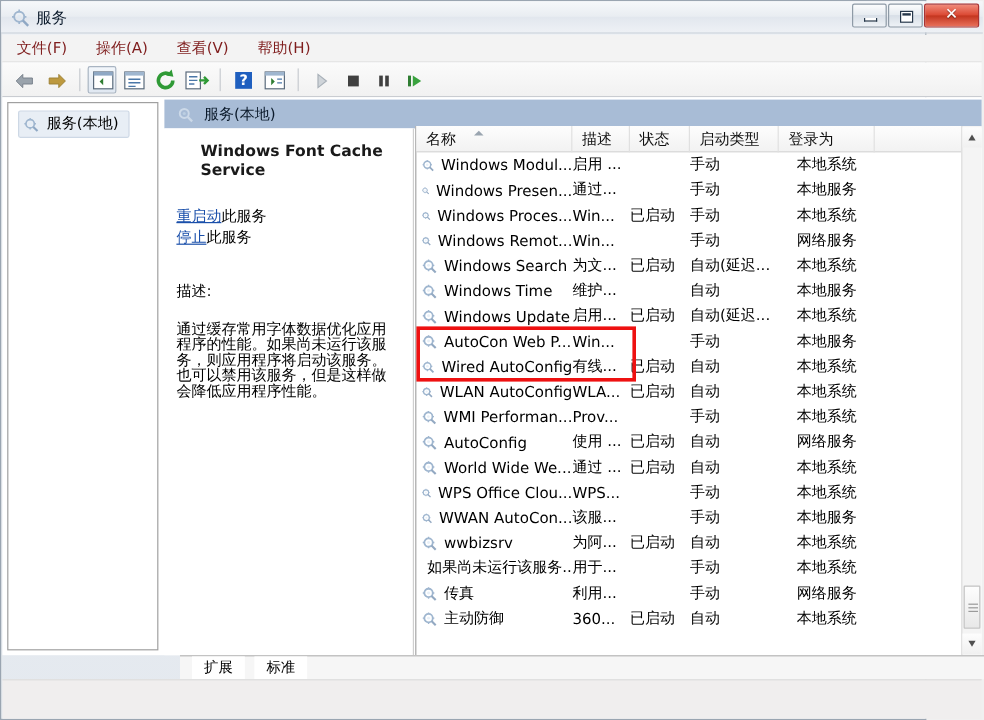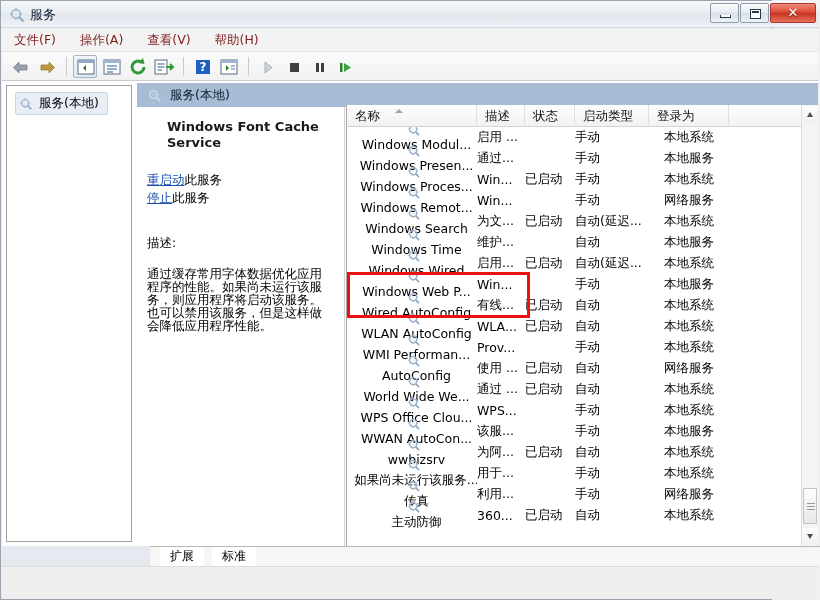--- a/index.html
+++ b/index.html
@@ -158,21 +158,21 @@
     font-family: "DejaVu Sans", sans-serif;
     white-space: nowrap; overflow: hidden;
   }
   .sort-caret {
     position: absolute; left: 48px; top: 4px; width: 0; height: 0;
     border-left: 4px solid transparent; border-right: 4px solid transparent;
     border-bottom: 4px solid #9aa5b0;
   }
   .rows { position: absolute; left: 0; top: 22px; width: 455px; height: 419px; overflow: hidden; }
   .row { height: 21px; display: flex; align-items: center; font-size: 12.5px; font-family: "DejaVu Sans", sans-serif; }
-  .c-name { width: 130px; display: flex; align-items: center; padding-left: 4px; overflow: hidden; white-space: nowrap; flex-direction: column; }
+  .c-name { width: 130px; display: flex; align-items: center; padding-left: 4px; overflow: hidden; white-space: nowrap; }
   .c-name .t { margin-left: 5px; }
   .c-desc { width: 48px; overflow: hidden; white-space: nowrap; }
   .c-state { width: 50px; overflow: hidden; white-space: nowrap; }
   .c-start { width: 74px; overflow: hidden; white-space: nowrap; }
   .c-logon { width: 80px; overflow: hidden; white-space: nowrap; text-align: center; }
 
   .highlight-box {
     position: absolute; left: 0px; top: 143px; width: 183px; height: 43px;
     border: 3px solid #ee1111; pointer-events: none;
   }
@@ -555,41 +555,41 @@
                     <circle cx="7" cy="7" r="4" fill="none" stroke="#9fb6cf" stroke-width="1.7"></circle>
                     <circle cx="7" cy="7" r="1.4" fill="#e8f0f8"></circle>
                     <g stroke="#9fb6cf" stroke-width="1.3">
                       <line x1="7" y1="1.5" x2="7" y2="3"></line>
                       <line x1="7" y1="11" x2="7" y2="12.5"></line>
                       <line x1="1.5" y1="7" x2="3" y2="7"></line>
                       <line x1="11" y1="7" x2="12.5" y2="7"></line>
                     </g>
                     <path d="M9.8 9.8 l4 4" stroke="#93a9c2" stroke-width="2" fill="none"></path>
                   </svg>
-                  <span class="t">Windows Wired</span>
+                  <span class="t">Windows Update</span>
                 </div>
                 <div class="c-desc">启用...</div>
                 <div class="c-state">已启动</div>
                 <div class="c-start">自动(延迟...</div>
                 <div class="c-logon">本地系统</div>
               </div>
               <div class="row">
                 <div class="c-name">
                   <svg width="14" height="14" viewBox="0 0 16 16">
                     <circle cx="7" cy="7" r="4" fill="none" stroke="#9fb6cf" stroke-width="1.7"></circle>
                     <circle cx="7" cy="7" r="1.4" fill="#e8f0f8"></circle>
                     <g stroke="#9fb6cf" stroke-width="1.3">
                       <line x1="7" y1="1.5" x2="7" y2="3"></line>
                       <line x1="7" y1="11" x2="7" y2="12.5"></line>
                       <line x1="1.5" y1="7" x2="3" y2="7"></line>
                       <line x1="11" y1="7" x2="12.5" y2="7"></line>
                     </g>
                     <path d="M9.8 9.8 l4 4" stroke="#93a9c2" stroke-width="2" fill="none"></path>
                   </svg>
-                  <span class="t">Windows Web P...</span>
+                  <span class="t">AutoCon Web P...</span>
                 </div>
                 <div class="c-desc">Win...</div>
                 <div class="c-state"></div>
                 <div class="c-start">手动</div>
                 <div class="c-logon">本地服务</div>
               </div>
               <div class="row">
                 <div class="c-name">
                   <svg width="14" height="14" viewBox="0 0 16 16">
                     <circle cx="7" cy="7" r="4" fill="none" stroke="#9fb6cf" stroke-width="1.7"></circle>

